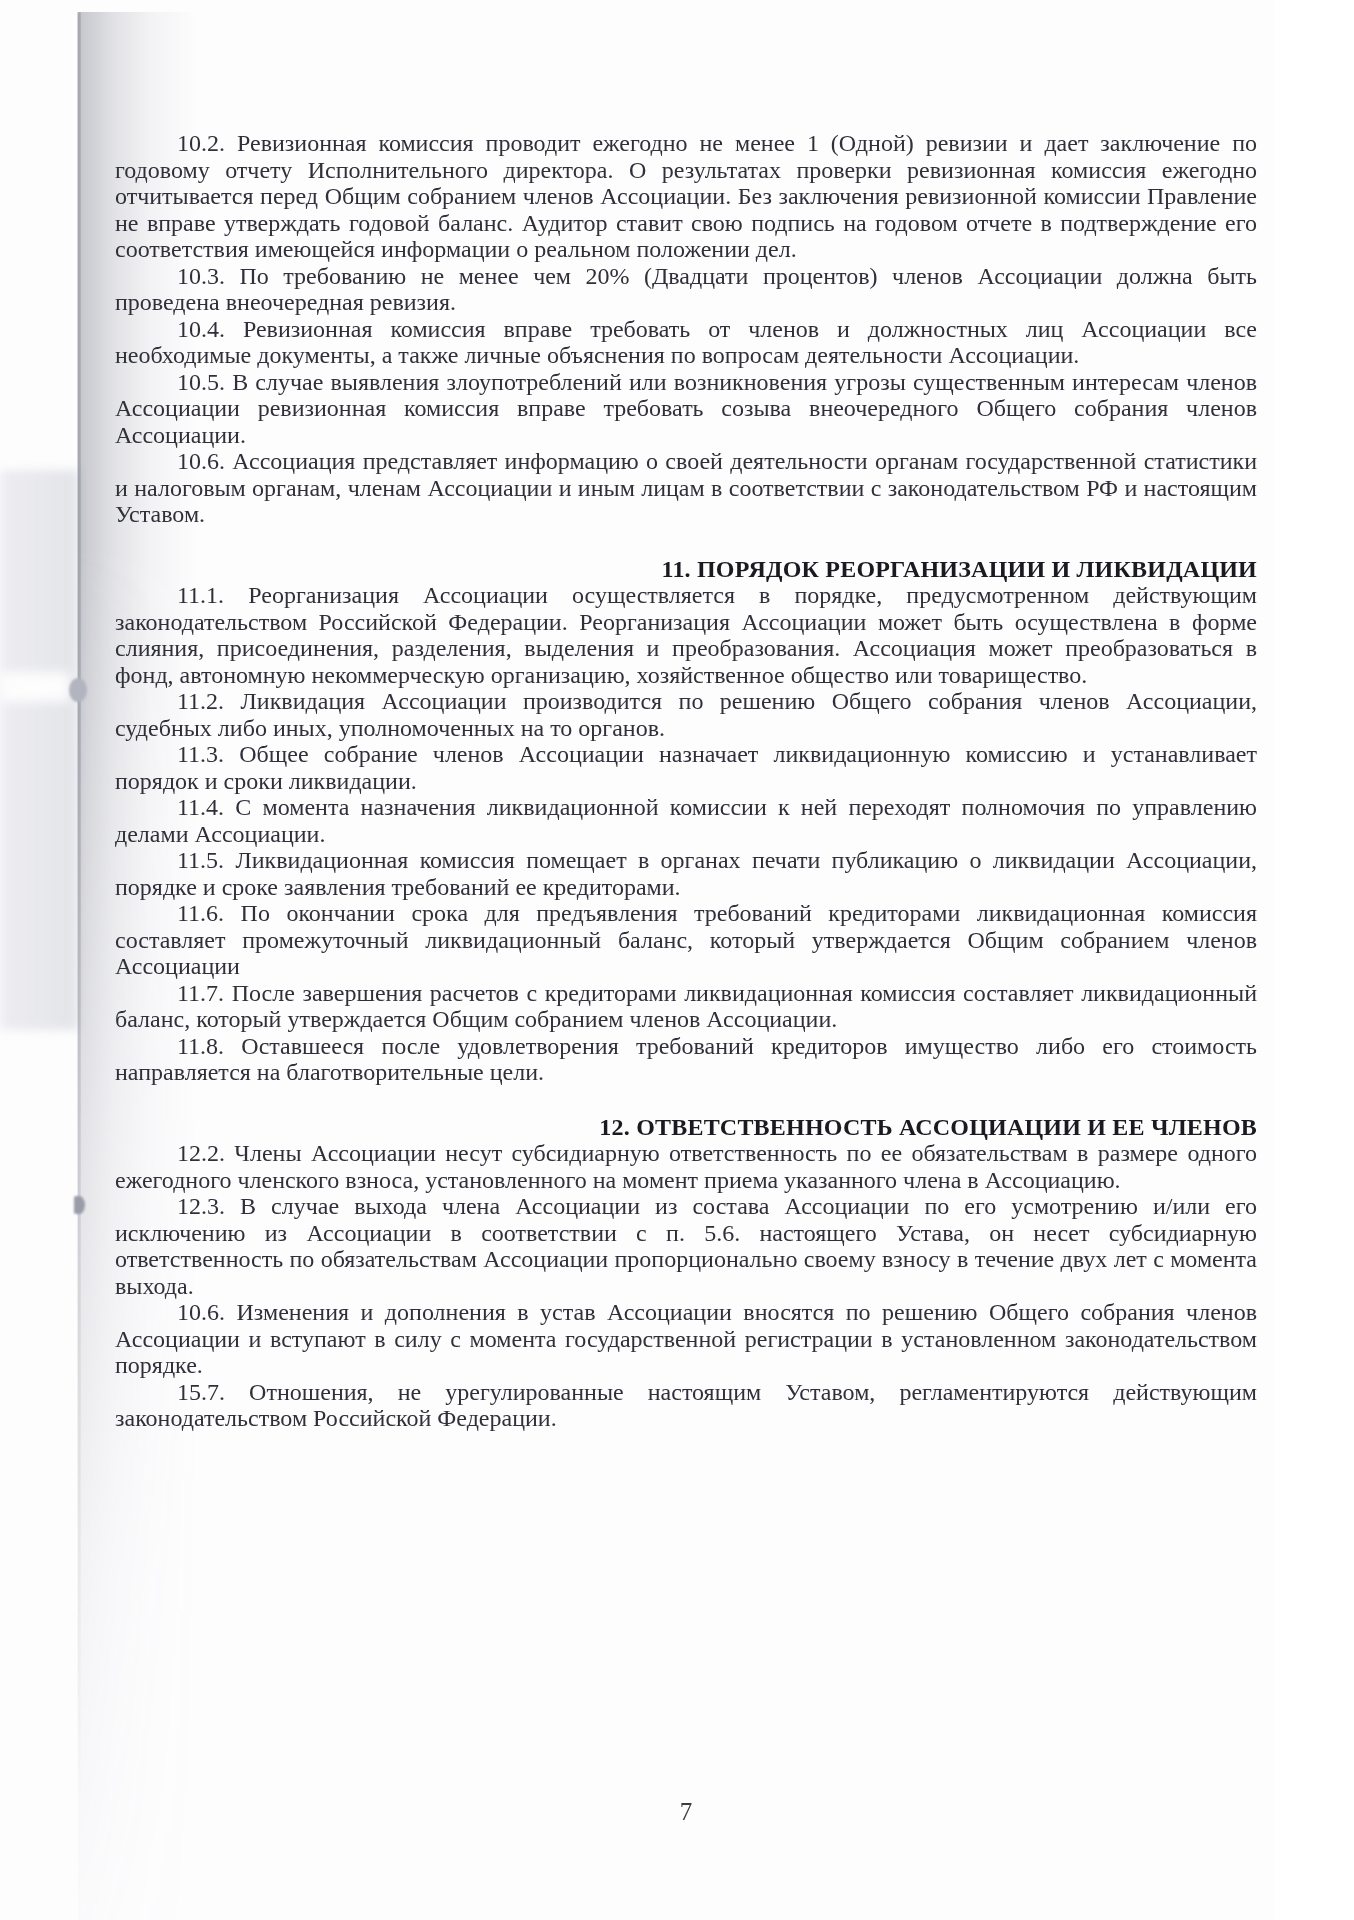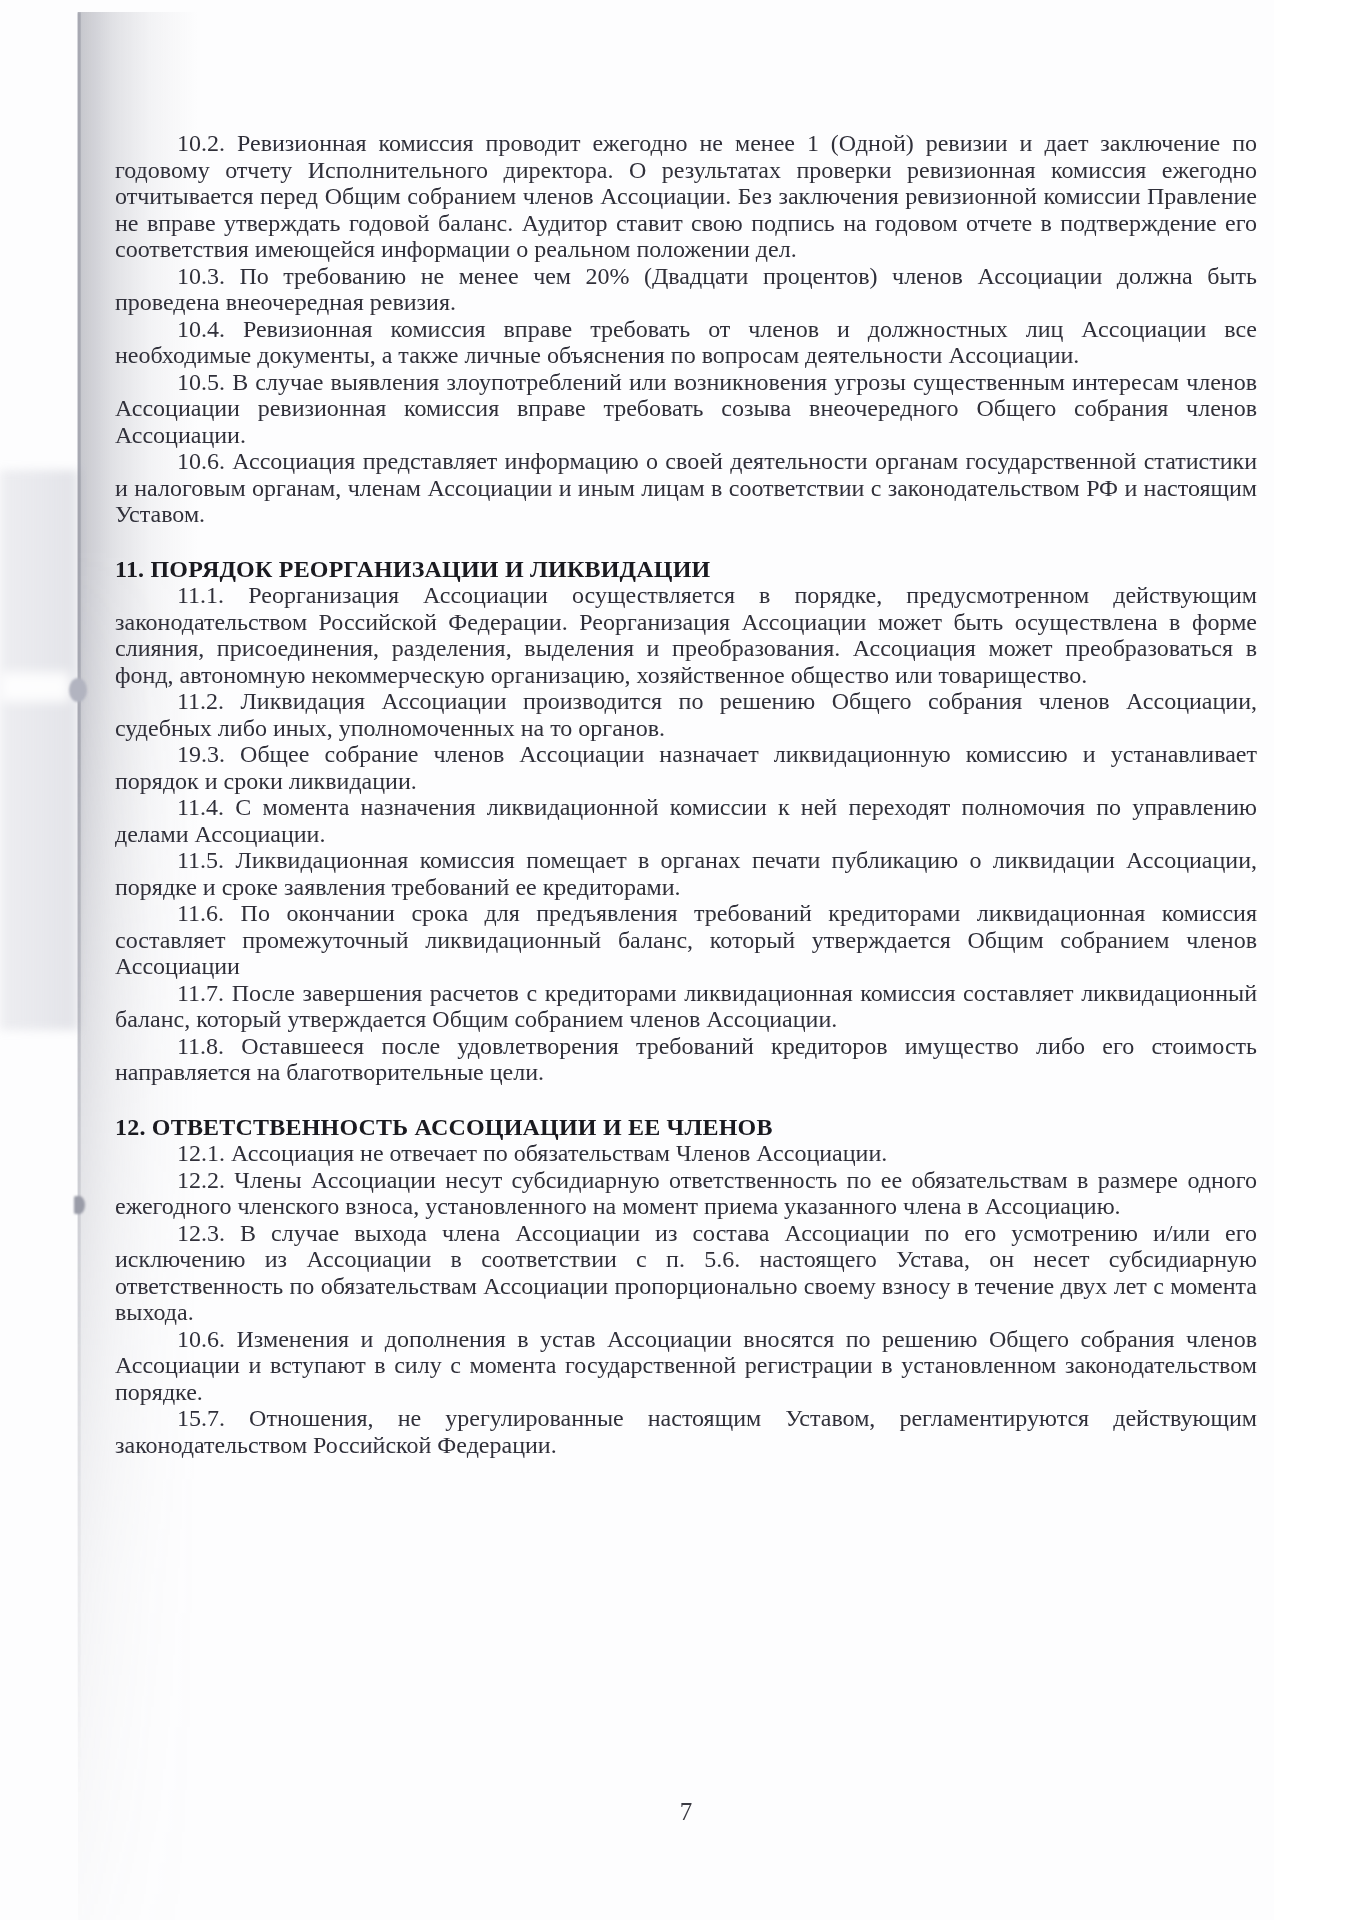--- a/index.html
+++ b/index.html
@@ -80,21 +80,21 @@
     line-height: 26.5px;
     text-align: justify;
   }
   .para {
     margin: 0;
     text-indent: 62px;
   }
   .heading {
     margin: 28px 0 0 0;
     text-indent: 0;
-    text-align: left;
+    text-align: right;
     font-weight: 700;
     color: #1a1a20;
     letter-spacing: 0.2px;
   }
   .page-number {
     position: absolute;
     left: 115px; top: 1798px;
     width: 1142px;
     text-align: center;
     color: #3a3a42;
@@ -115,28 +115,27 @@
 
   <div class="text-block">
       <div class="para">10.2. Ревизионная комиссия проводит ежегодно не менее 1 (Одной) ревизии и дает заключение по годовому отчету Исполнительного директора. О результатах проверки ревизионная комиссия ежегодно отчитывается перед Общим собранием членов Ассоциации. Без заключения ревизионной комиссии Правление не вправе утверждать годовой баланс. Аудитор ставит свою подпись на годовом отчете в подтверждение его соответствия имеющейся информации о реальном положении дел.</div>
       <div class="para">10.3. По требованию не менее чем 20% (Двадцати процентов) членов Ассоциации должна быть проведена внеочередная ревизия.</div>
       <div class="para">10.4. Ревизионная комиссия вправе требовать от членов и должностных лиц Ассоциации все необходимые документы, а также личные объяснения по вопросам деятельности Ассоциации.</div>
       <div class="para">10.5. В случае выявления злоупотреблений или возникновения угрозы существенным интересам членов Ассоциации ревизионная комиссия вправе требовать созыва внеочередного Общего собрания членов Ассоциации.</div>
       <div class="para">10.6. Ассоциация представляет информацию о своей деятельности органам государственной статистики и налоговым органам, членам Ассоциации и иным лицам в соответствии с законодательством РФ и настоящим Уставом.</div>
       <div class="heading">11. ПОРЯДОК РЕОРГАНИЗАЦИИ И ЛИКВИДАЦИИ</div>
       <div class="para">11.1. Реорганизация Ассоциации осуществляется в порядке, предусмотренном действующим законодательством Российской Федерации. Реорганизация Ассоциации может быть осуществлена в форме слияния, присоединения, разделения, выделения и преобразования. Ассоциация может преобразоваться в фонд, автономную некоммерческую организацию, хозяйственное общество или товарищество.</div>
       <div class="para">11.2. Ликвидация Ассоциации производится по решению Общего собрания членов Ассоциации, судебных либо иных, уполномоченных на то органов.</div>
-      <div class="para">19.3. Общее собрание членов Ассоциации назначает ликвидационную комиссию и устанавливает порядок и сроки ликвидации.</div>
+      <div class="para">11.3. Общее собрание членов Ассоциации назначает ликвидационную комиссию и устанавливает порядок и сроки ликвидации.</div>
       <div class="para">11.4. С момента назначения ликвидационной комиссии к ней переходят полномочия по управлению делами Ассоциации.</div>
       <div class="para">11.5. Ликвидационная комиссия помещает в органах печати публикацию о ликвидации Ассоциации, порядке и сроке заявления требований ее кредиторами.</div>
       <div class="para">11.6. По окончании срока для предъявления требований кредиторами ликвидационная комиссия составляет промежуточный ликвидационный баланс, который утверждается Общим собранием членов Ассоциации</div>
       <div class="para">11.7. После завершения расчетов с кредиторами ликвидационная комиссия составляет ликвидационный баланс, который утверждается Общим собранием членов Ассоциации.</div>
       <div class="para">11.8. Оставшееся после удовлетворения требований кредиторов имущество либо его стоимость направляется на благотворительные цели.</div>
       <div class="heading">12. ОТВЕТСТВЕННОСТЬ АССОЦИАЦИИ И ЕЕ ЧЛЕНОВ</div>
-      <div class="para">12.1. Ассоциация не отвечает по обязательствам Членов Ассоциации.</div>
       <div class="para">12.2. Члены Ассоциации несут субсидиарную ответственность по ее обязательствам в размере одного ежегодного членского взноса, установленного на момент приема указанного члена в Ассоциацию.</div>
       <div class="para">12.3. В случае выхода члена Ассоциации из состава Ассоциации по его усмотрению и/или его исключению из Ассоциации в соответствии с п. 5.6. настоящего Устава, он несет субсидиарную ответственность по обязательствам Ассоциации пропорционально своему взносу в течение двух лет с момента выхода.</div>
       <div class="para">10.6. Изменения и дополнения в устав Ассоциации вносятся по решению Общего собрания членов Ассоциации и вступают в силу с момента государственной регистрации в установленном законодательством порядке.</div>
       <div class="para">15.7. Отношения, не урегулированные настоящим Уставом, регламентируются действующим законодательством Российской Федерации.</div>
     </div>
 
   <div class="page-number">7</div>
 
 </div>
 

